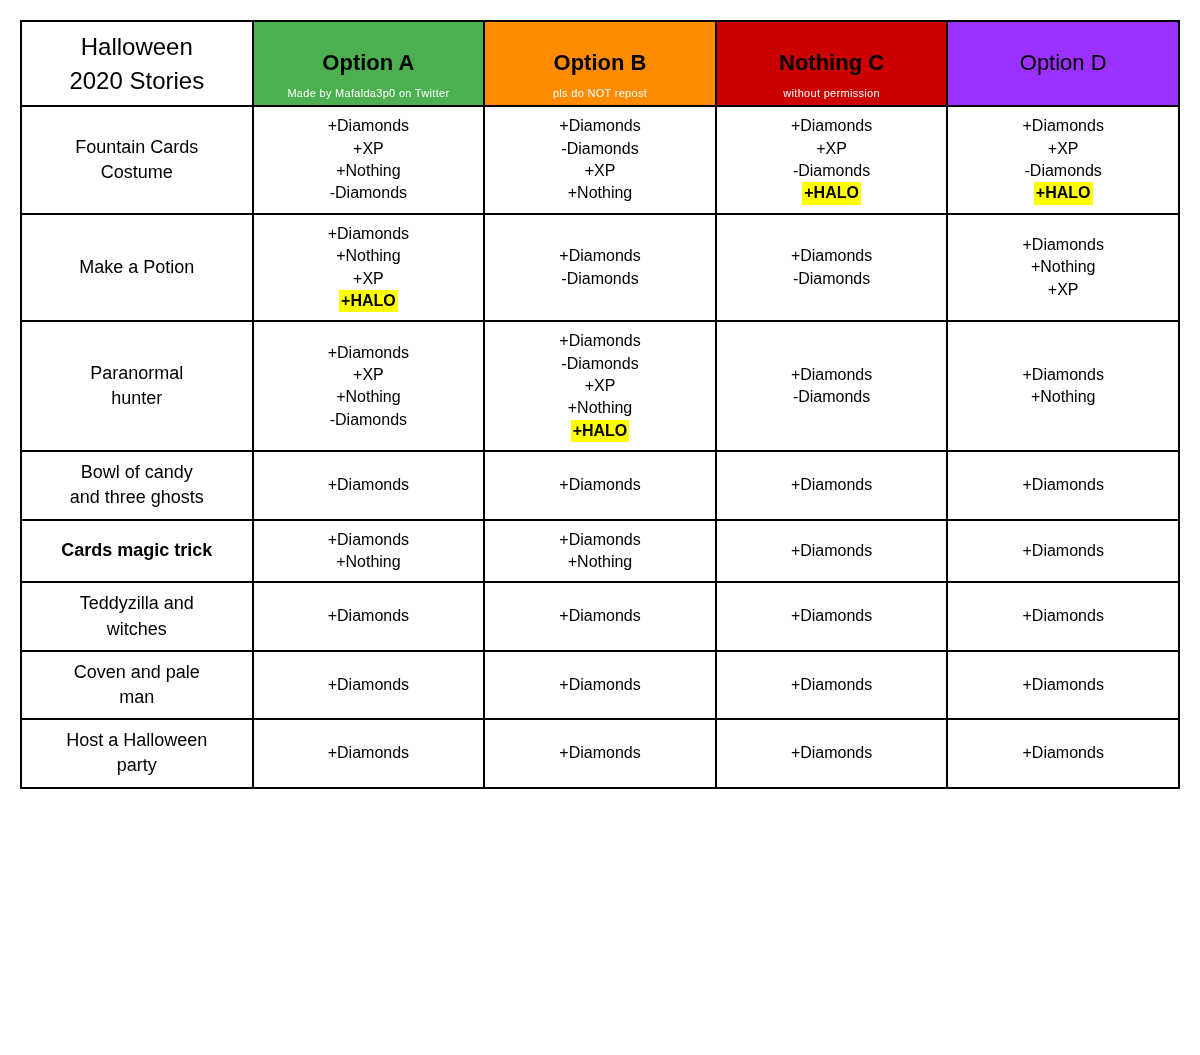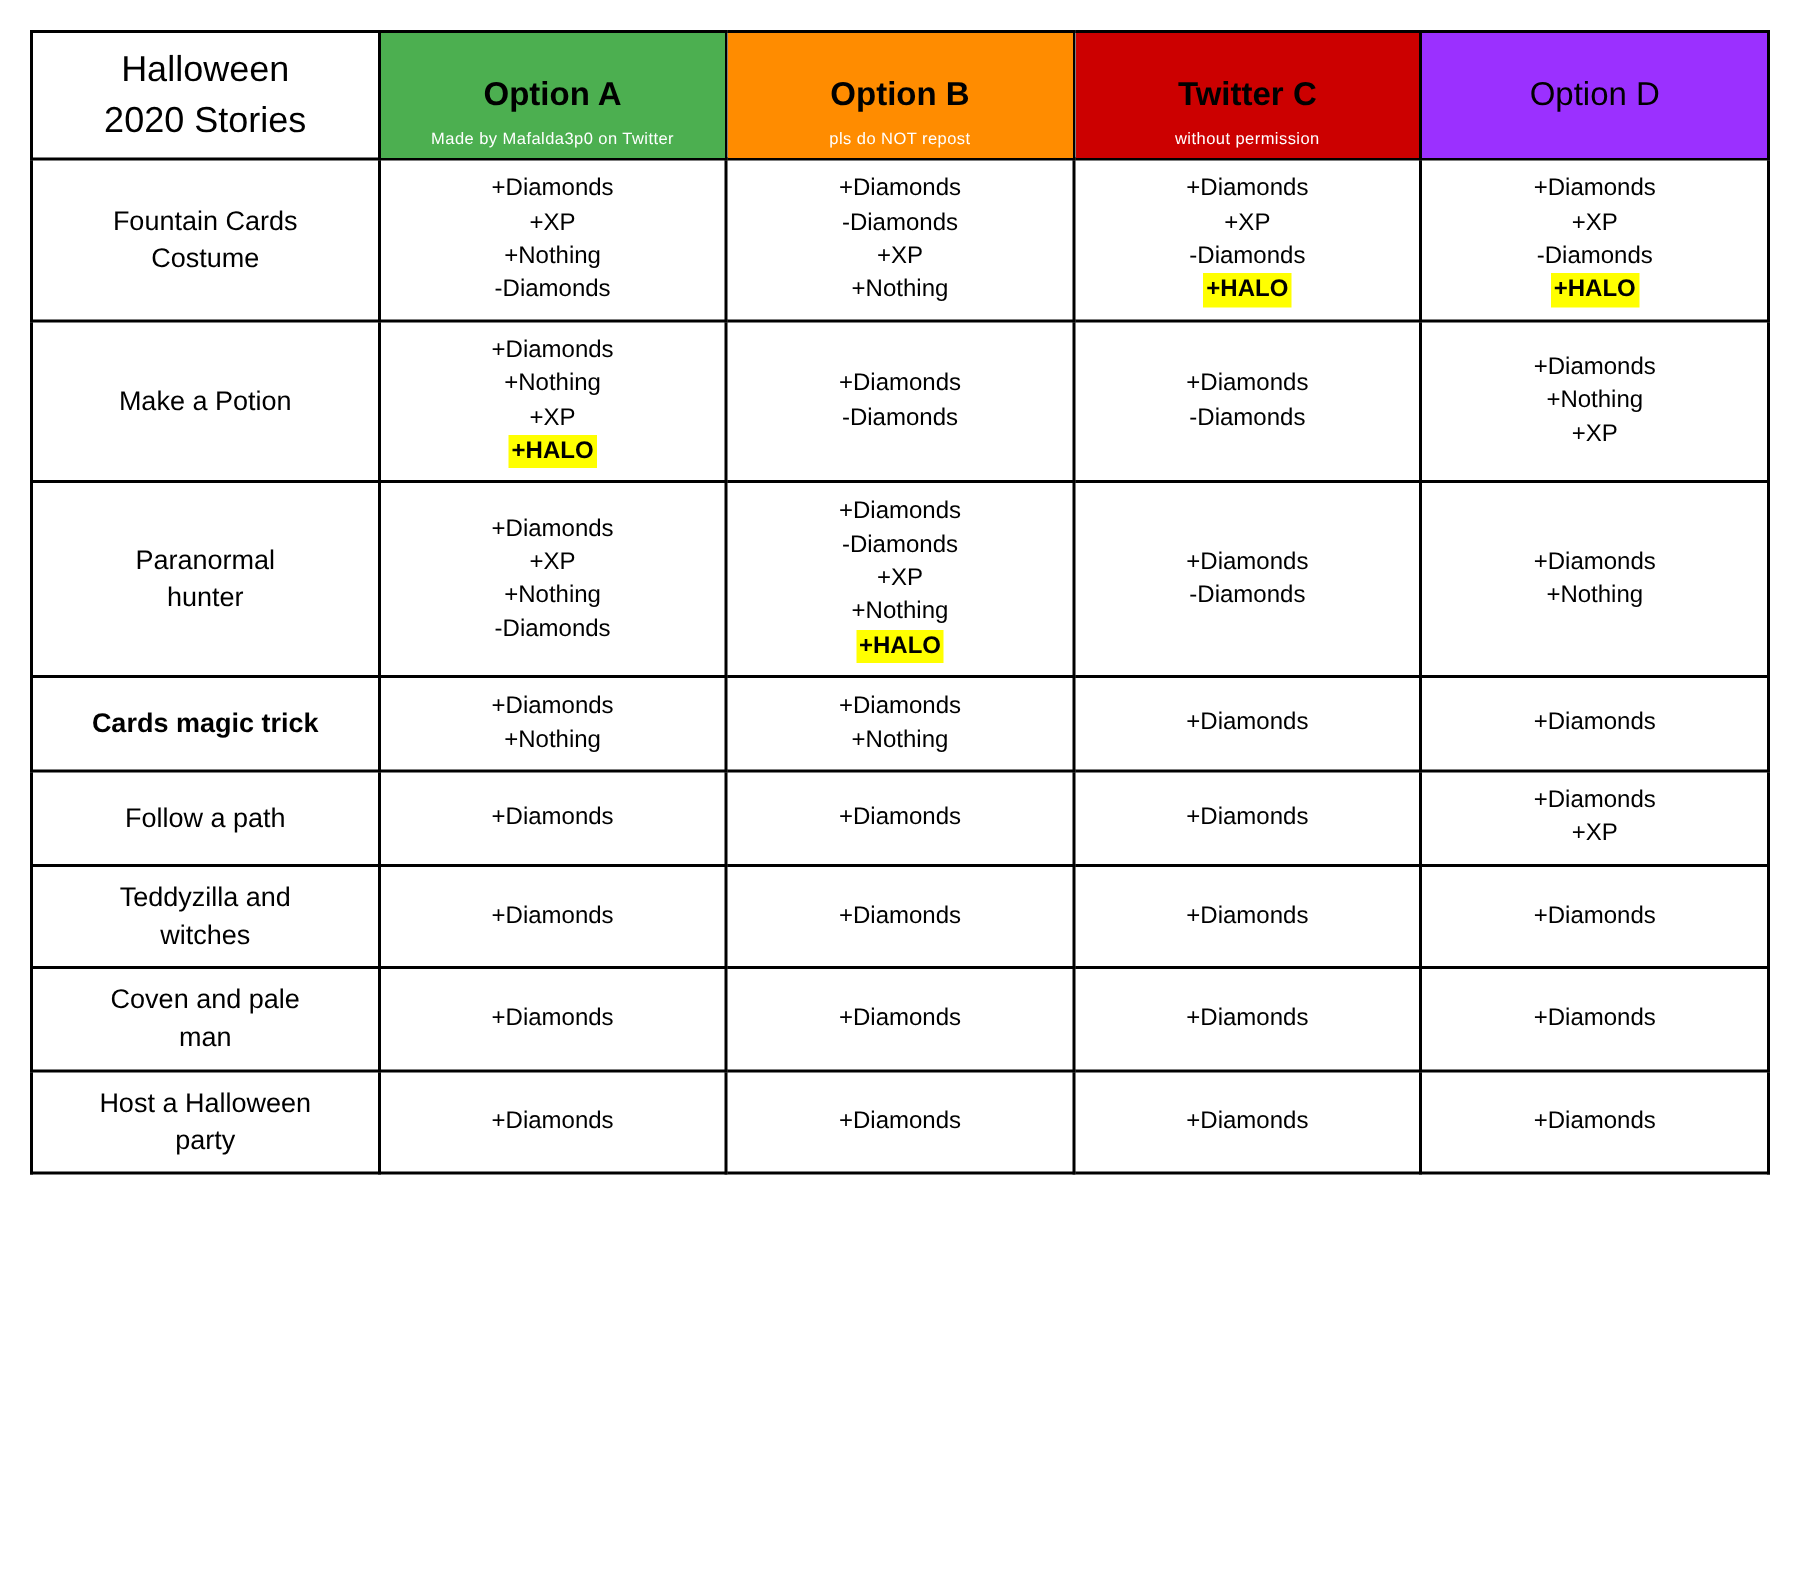--- a/index.html
+++ b/index.html
@@ -104,21 +104,21 @@
         </th>
         <th class="header-a">
           <span>Option A</span>
           <div class="watermark">Made by Mafalda3p0 on Twitter</div>
         </th>
         <th class="header-b">
           <span>Option B</span>
           <div class="watermark">pls do NOT repost</div>
         </th>
         <th class="header-c">
-          <span>Twitter C</span>
+          <span>Nothing C</span>
           <div class="watermark">without permission</div>
         </th>
         <th class="header-d">
           <span>Option D</span>
         </th>
       </tr>
     </thead>
     <tbody id="table-body">
     <tr>
           <td class="story-name" style="white-space: pre-line;">Fountain Cards
@@ -152,35 +152,35 @@
 +XP
 +Nothing
 -Diamonds</td>
           <td class="data-cell">+Diamonds<br>-Diamonds<br>+XP<br>+Nothing<br><span class="halo">+HALO</span></td>
           <td class="data-cell" style="white-space: pre-line;">+Diamonds
 -Diamonds</td>
           <td class="data-cell" style="white-space: pre-line;">+Diamonds
 +Nothing</td>
         </tr>
         <tr>
+          <td class="story-name" style="white-space: pre-line;">Bowl of candy
+and three ghosts</td>
+          <td class="data-cell" style="white-space: pre-line;">+Diamonds</td>
+          <td class="data-cell" style="white-space: pre-line;">+Diamonds</td>
+          <td class="data-cell" style="white-space: pre-line;">+Diamonds</td>
+          <td class="data-cell" style="white-space: pre-line;">+Diamonds</td>
+        </tr>
+        <tr>
           <td class="story-name" style="white-space: pre-line; font-weight: bold;">Cards magic trick</td>
           <td class="data-cell" style="white-space: pre-line;">+Diamonds
 +Nothing</td>
           <td class="data-cell" style="white-space: pre-line;">+Diamonds
 +Nothing</td>
           <td class="data-cell" style="white-space: pre-line;">+Diamonds</td>
           <td class="data-cell" style="white-space: pre-line;">+Diamonds</td>
-        </tr>
-        <tr>
-          <td class="story-name" style="white-space: pre-line;">Follow a path</td>
-          <td class="data-cell" style="white-space: pre-line;">+Diamonds</td>
-          <td class="data-cell" style="white-space: pre-line;">+Diamonds</td>
-          <td class="data-cell" style="white-space: pre-line;">+Diamonds</td>
-          <td class="data-cell" style="white-space: pre-line;">+Diamonds
-+XP</td>
         </tr>
         <tr>
           <td class="story-name" style="white-space: pre-line;">Teddyzilla and
 witches</td>
           <td class="data-cell" style="white-space: pre-line;">+Diamonds</td>
           <td class="data-cell" style="white-space: pre-line;">+Diamonds</td>
           <td class="data-cell" style="white-space: pre-line;">+Diamonds</td>
           <td class="data-cell" style="white-space: pre-line;">+Diamonds</td>
         </tr>
         <tr>

